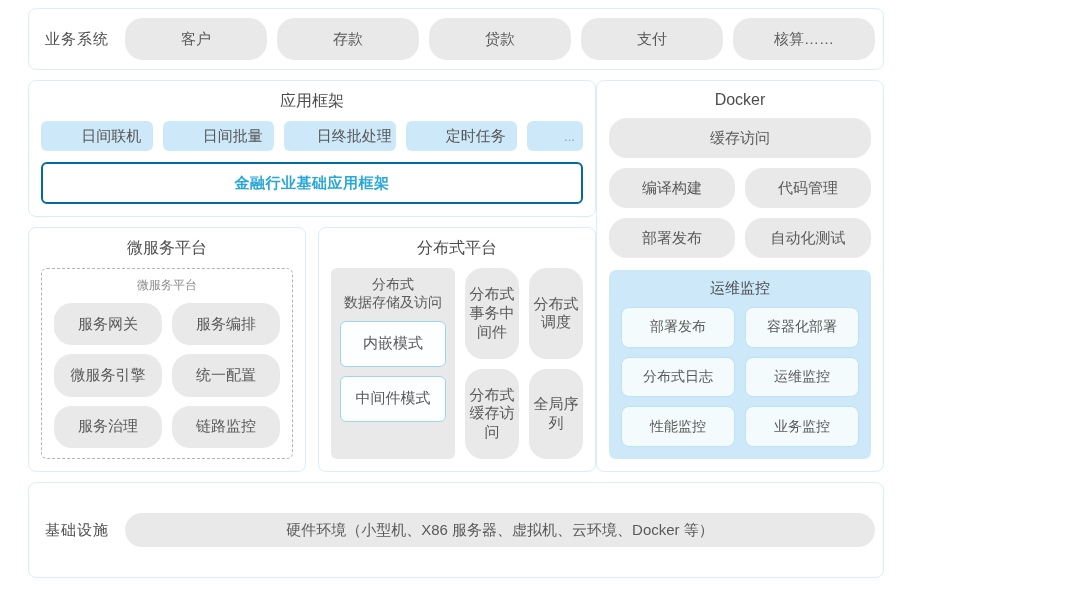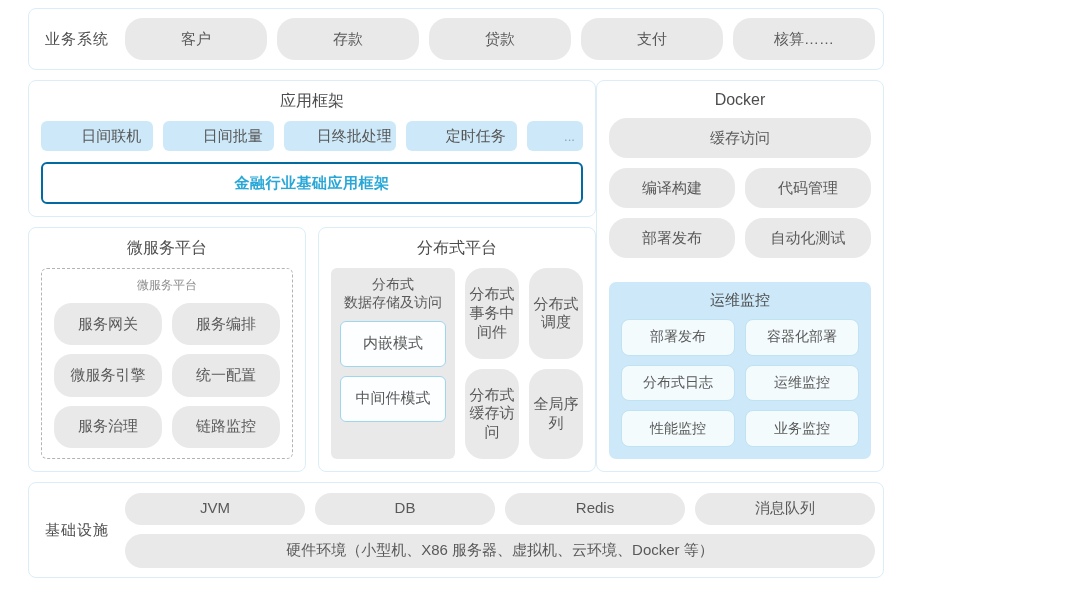--- a/index.html
+++ b/index.html
@@ -105,21 +105,21 @@
   .dist-col-left .cyanbox{width:100%;height:46px;margin-top:9px;background:#fdfeff;}
   .dist-grid{flex:1;display:grid;grid-template-columns:1fr 1fr;grid-template-rows:1fr 1fr;gap:10px;}
   .dist-grid .gbox{font-size:15px;}
 
   
   #devops{flex:1;display:flex;flex-direction:column;padding:0 12px 12px;}
   #devops .dev-top .gbox{height:40px;width:100%;}
   #devops .dev-grid{display:grid;grid-template-columns:1fr 1fr;gap:10px;margin-top:10px;}
   #devops .dev-grid .gbox{height:40px;}
   #ops-monitor{
-    margin-top:24px;flex:1;
+    margin-top:12px;flex:1;
     background:#cde9f9;border-radius:7px;
     padding:0 12px 12px;display:flex;flex-direction:column;
   }
   #ops-monitor .om-title{text-align:center;font-size:15px;color:#4d4d4d;padding:9px 0 9px;}
   #ops-monitor .om-grid{display:grid;grid-template-columns:1fr 1fr;gap:9px 10px;flex:1;}
   #ops-monitor .om-grid .cyanbox{
     background:#f4fbfd;border:1px solid #bfe3f2;border-radius:8px;min-height:32px;font-size:14px;
   }
 
   
@@ -240,25 +240,19 @@
           </div>
         </div>
       </div>
     </div>
 
   </div>
 
   <div class="outer-card row-band" id="infra-band">
     <div class="band-label">基础设施</div>
     <div id="infra-stack">
-      <div class="infra-top">
-        <div class="gbox">JVM</div>
-        <div class="gbox">DB</div>
-        <div class="gbox">Redis</div>
-        <div class="gbox">消息队列</div>
-      </div>
       <div class="infra-hw">
         <div class="gbox">硬件环境（小型机、X86 服务器、虚拟机、云环境、Docker 等）</div>
       </div>
     </div>
   </div>
 
 </div>
 
 </body></html>

